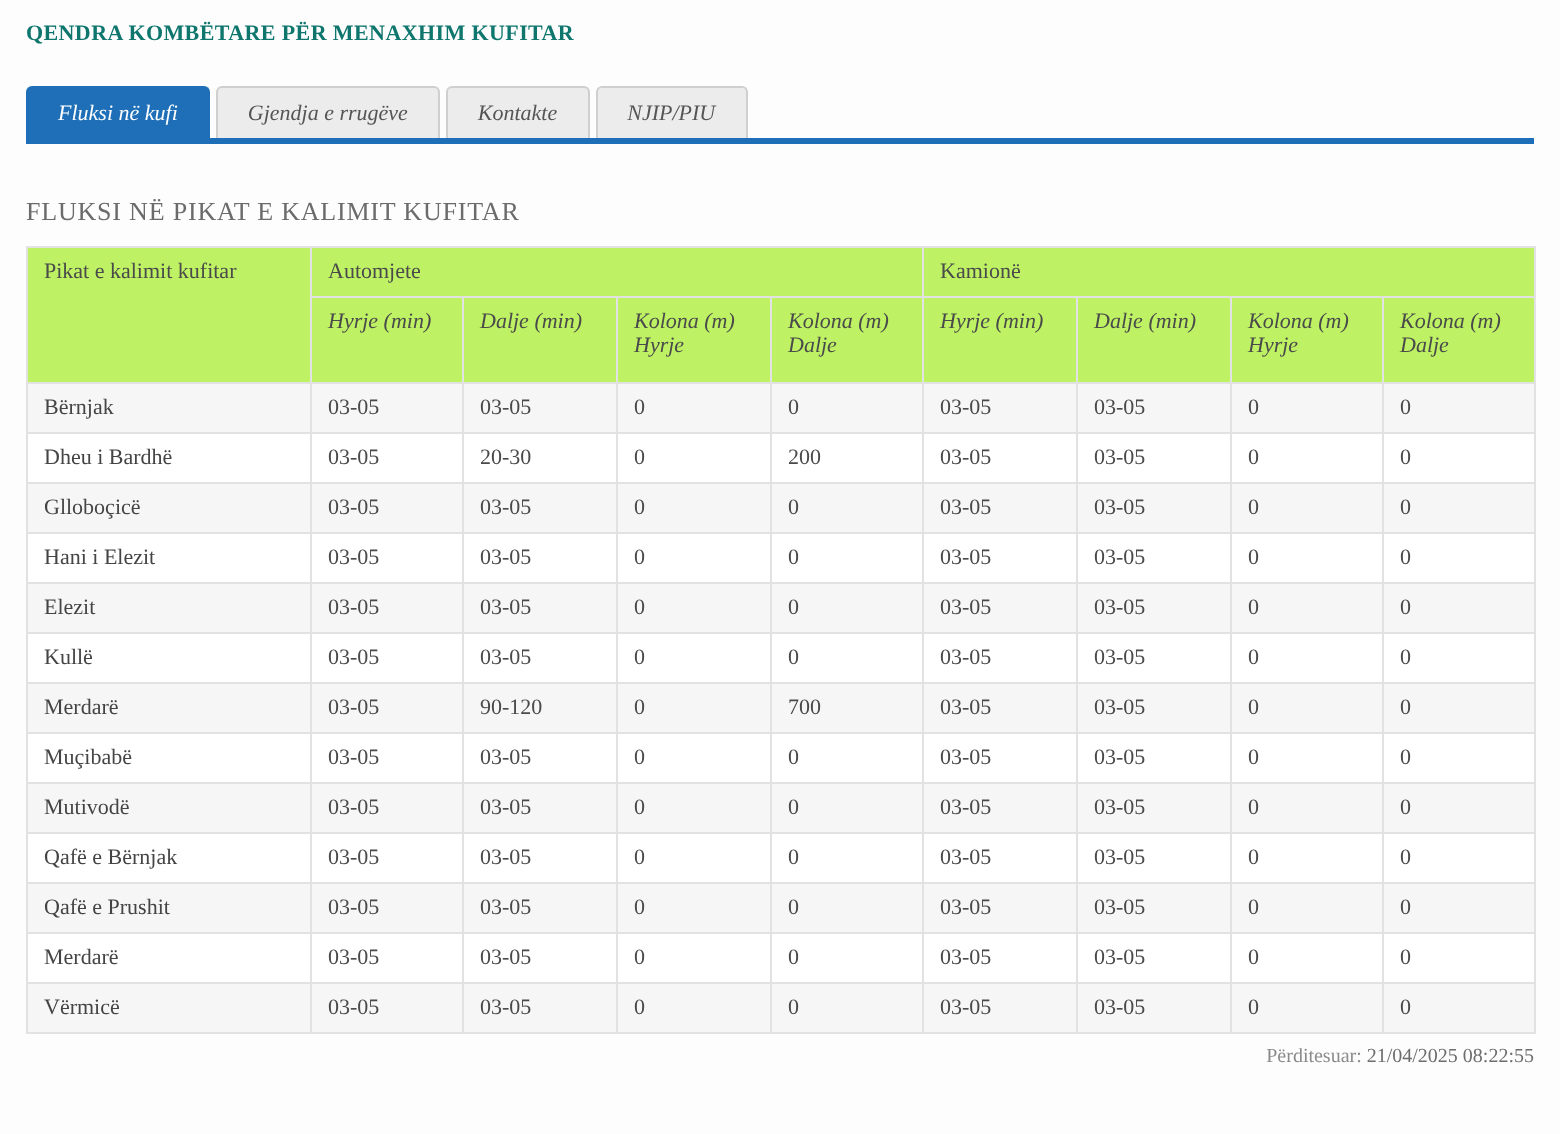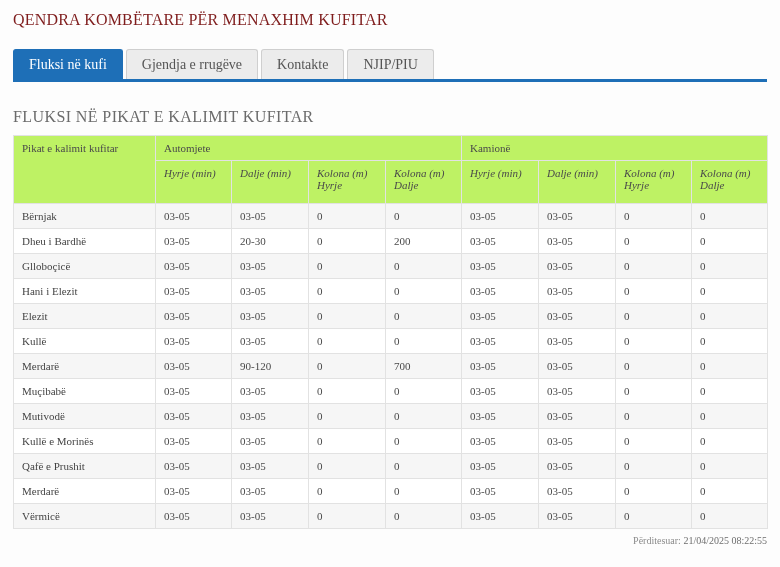--- a/index.html
+++ b/index.html
@@ -11,51 +11,52 @@
     background: #fdfdfd;
     font-family: "Liberation Serif", "DejaVu Serif", serif;
   }
   .page {
     box-sizing: border-box;
     width: 780px;
     height: 567px;
     padding: 9px 13px 0 13px;
   }
   .page-title {
-    font-size: 16px;
-    font-weight: normal;
-    color: #7f1d1d;
+    font-size: 11px;
+    font-weight: bold;
+    color: #0f766e;
     letter-spacing: 0.2px;
     margin: 2px 0 20px 0;
   }
   .tabs {
     display: flex;
     align-items: flex-end;
     gap: 3px;
     border-bottom: 3px solid var(--accent, #1e6fb7);
   }
   .tab {
     padding: 7px 15px 6px 15px;
-    font-size: 14px;
+    font-size: 11px;
     color: #555;
     background: #ececec;
     border: 1px solid #cfcfcf;
     border-bottom: none;
     border-radius: 3px 3px 0 0;
     cursor: pointer;
     white-space: nowrap;
+    font-style: italic;
   }
   .tab.active {
     background: var(--accent, #1e6fb7);
     border-color: var(--accent, #1e6fb7);
     color: #ffffff;
   }
   .section-title {
     margin: 26px 0 9px 0;
-    font-size: 16px;
+    font-size: 13px;
     color: #6b6b6b;
     letter-spacing: 0.4px;
   }
   table.flow {
     width: 754px;
     table-layout: fixed;
     border-collapse: collapse;
     font-size: 11px;
     color: #4a4a4a;
   }
@@ -231,21 +232,21 @@
           <td>03-05</td>
           <td>03-05</td>
           <td>0</td>
           <td>0</td>
           <td>03-05</td>
           <td>03-05</td>
           <td>0</td>
           <td>0</td>
         </tr>
         <tr>
-          <td class="crossing-name">Kullë e Morinës</td>
+          <td class="crossing-name">Qafë e Bërnjak</td>
           <td>03-05</td>
           <td>03-05</td>
           <td>0</td>
           <td>0</td>
           <td>03-05</td>
           <td>03-05</td>
           <td>0</td>
           <td>0</td>
         </tr>
         <tr>

